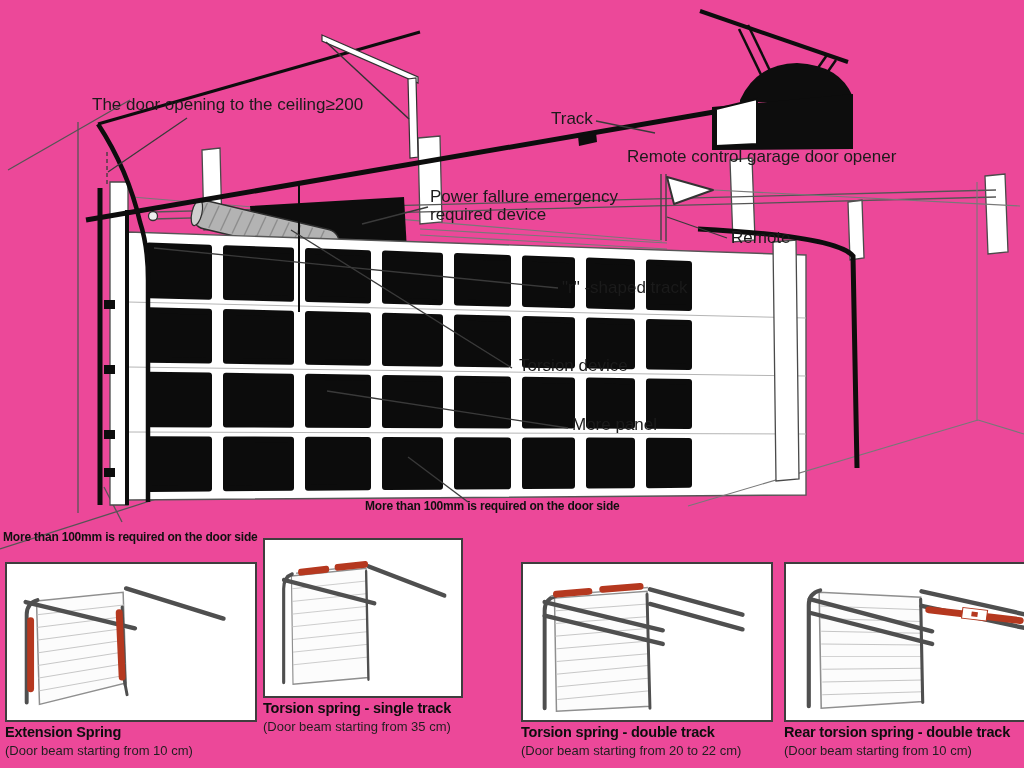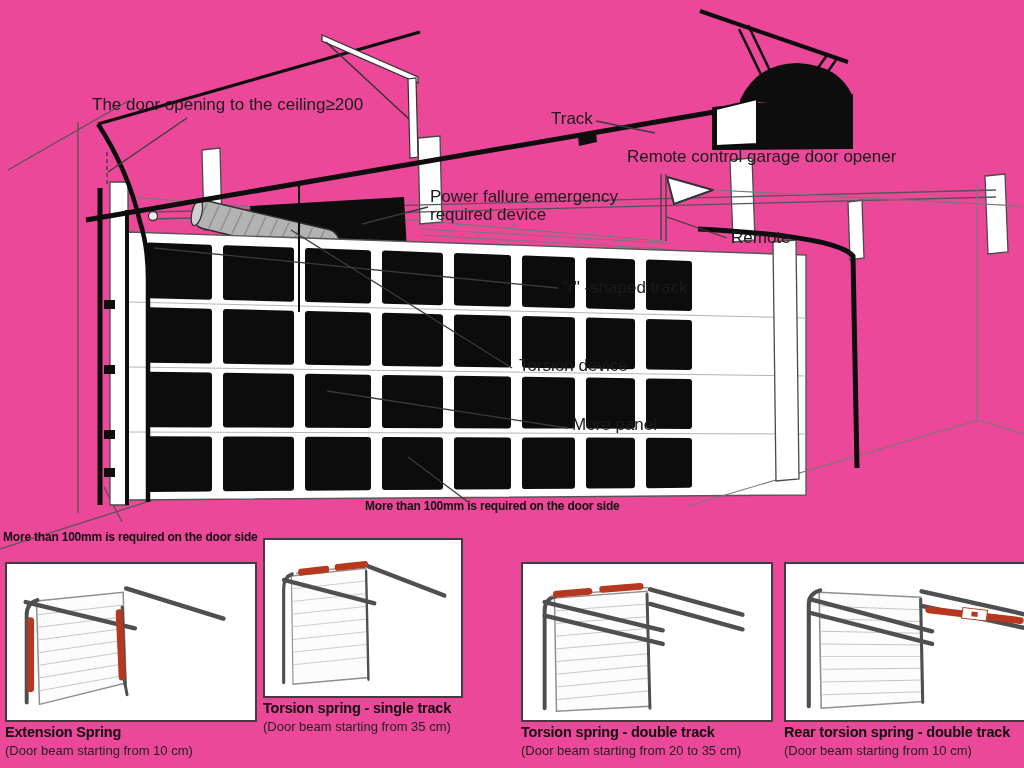--- a/index.html
+++ b/index.html
@@ -258,21 +258,21 @@
         <line x1="28" y1="33" x2="127" y2="24" stroke="#999" stroke-width="1.5"></line>
         <line class="mrail" x1="129" y1="26" x2="223" y2="52"></line>
         <line class="mrail" x1="129" y1="41" x2="223" y2="67"></line>
         <line class="mrail" x1="22" y1="39" x2="142" y2="68"></line>
         <line class="mrail" x1="22" y1="53" x2="142" y2="82"></line>
         <line class="mspring" x1="34" y1="31" x2="67" y2="28"></line>
         <line class="mspring" x1="81" y1="26" x2="119" y2="23"></line>
       </svg>
     </div>
     <div class="ptitle">Torsion spring - double track</div>
-    <div class="psub">(Door beam starting from 20 to 35 cm)</div>
+    <div class="psub">(Door beam starting from 20 to 22 cm)</div>
   </div>
 
   <div class="panelbox" style="left:784px;top:562px;width:265px">
     <div class="pframe">
       <svg width="100%" height="100%" viewBox="0 0 252 160" preserveAspectRatio="none">
         <polygon class="mdoor" points="32,29 130,34 132,141 34,148"></polygon>
         <line class="mslat" x1="33" y1="43" x2="131" y2="47"></line>
           <line class="mslat" x1="33" y1="56" x2="131" y2="59"></line>
         <line class="mslat" x1="34" y1="69" x2="131" y2="71"></line>
           <line class="mslat" x1="34" y1="82" x2="131" y2="83"></line>

